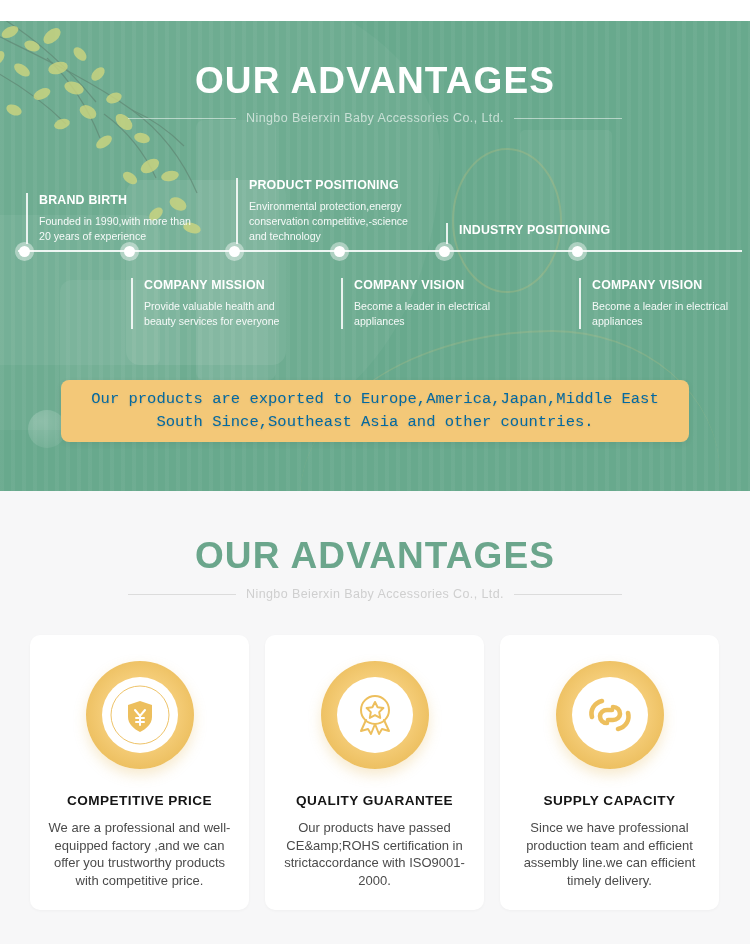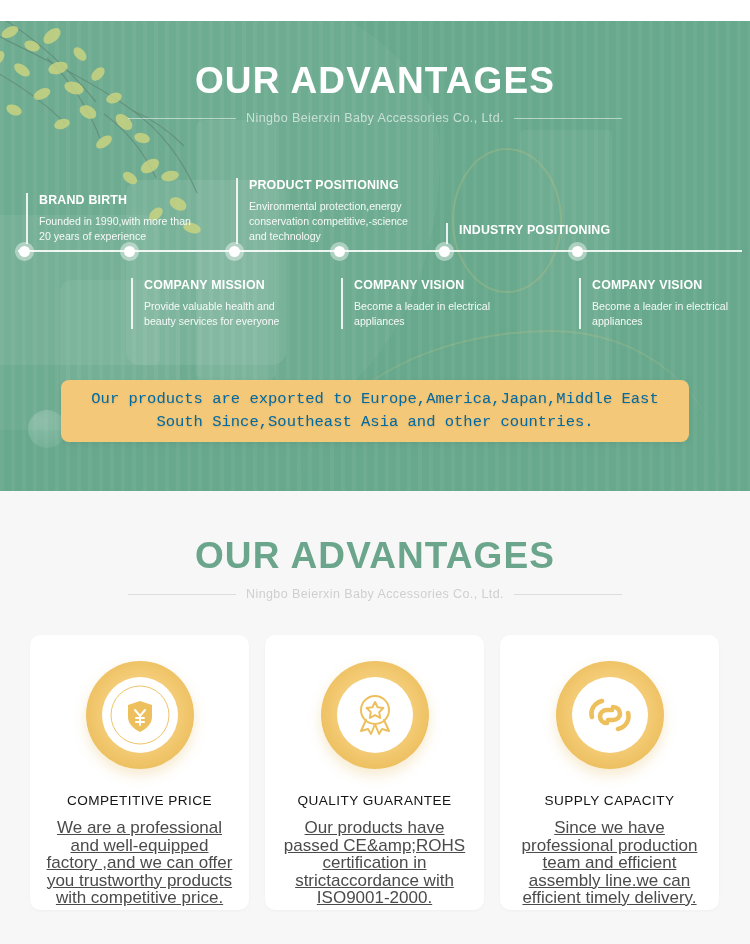--- a/index.html
+++ b/index.html
@@ -177,26 +177,26 @@
     display:flex; align-items:center; justify-content:center;
     box-shadow:0 6px 13px rgba(225,180,80,0.28);
     position:relative;
   }
   .card-icon::after{
     content:""; position:absolute; left:16px; top:16px;
     width:76px; height:76px; border-radius:50%; background:#ffffff;
   }
   .card-icon svg{ position:relative; z-index:2; }
   .card-title{
-    margin-top:24px; font-size:13.6px; font-weight:normal; color:#151515;
+    margin-top:24px; font-size:13.6px; font-weight:bold; color:#151515;
     letter-spacing:.45px; text-align:center;
   }
   .card-text{
-    margin-top:11px; font-size:17px; line-height:17.5px;
-    color:#4b4b4b; text-align:center;text-decoration:underline;
+    margin-top:11px; font-size:13px; line-height:17.5px;
+    color:#4b4b4b; text-align:center;
   }
 </style>
 </head>
 <body>
 
 <section class="hero">
   <div class="hero-stripes"></div>
 
   <div class="prop-arc"></div>
   <div class="prop-panel"></div>

